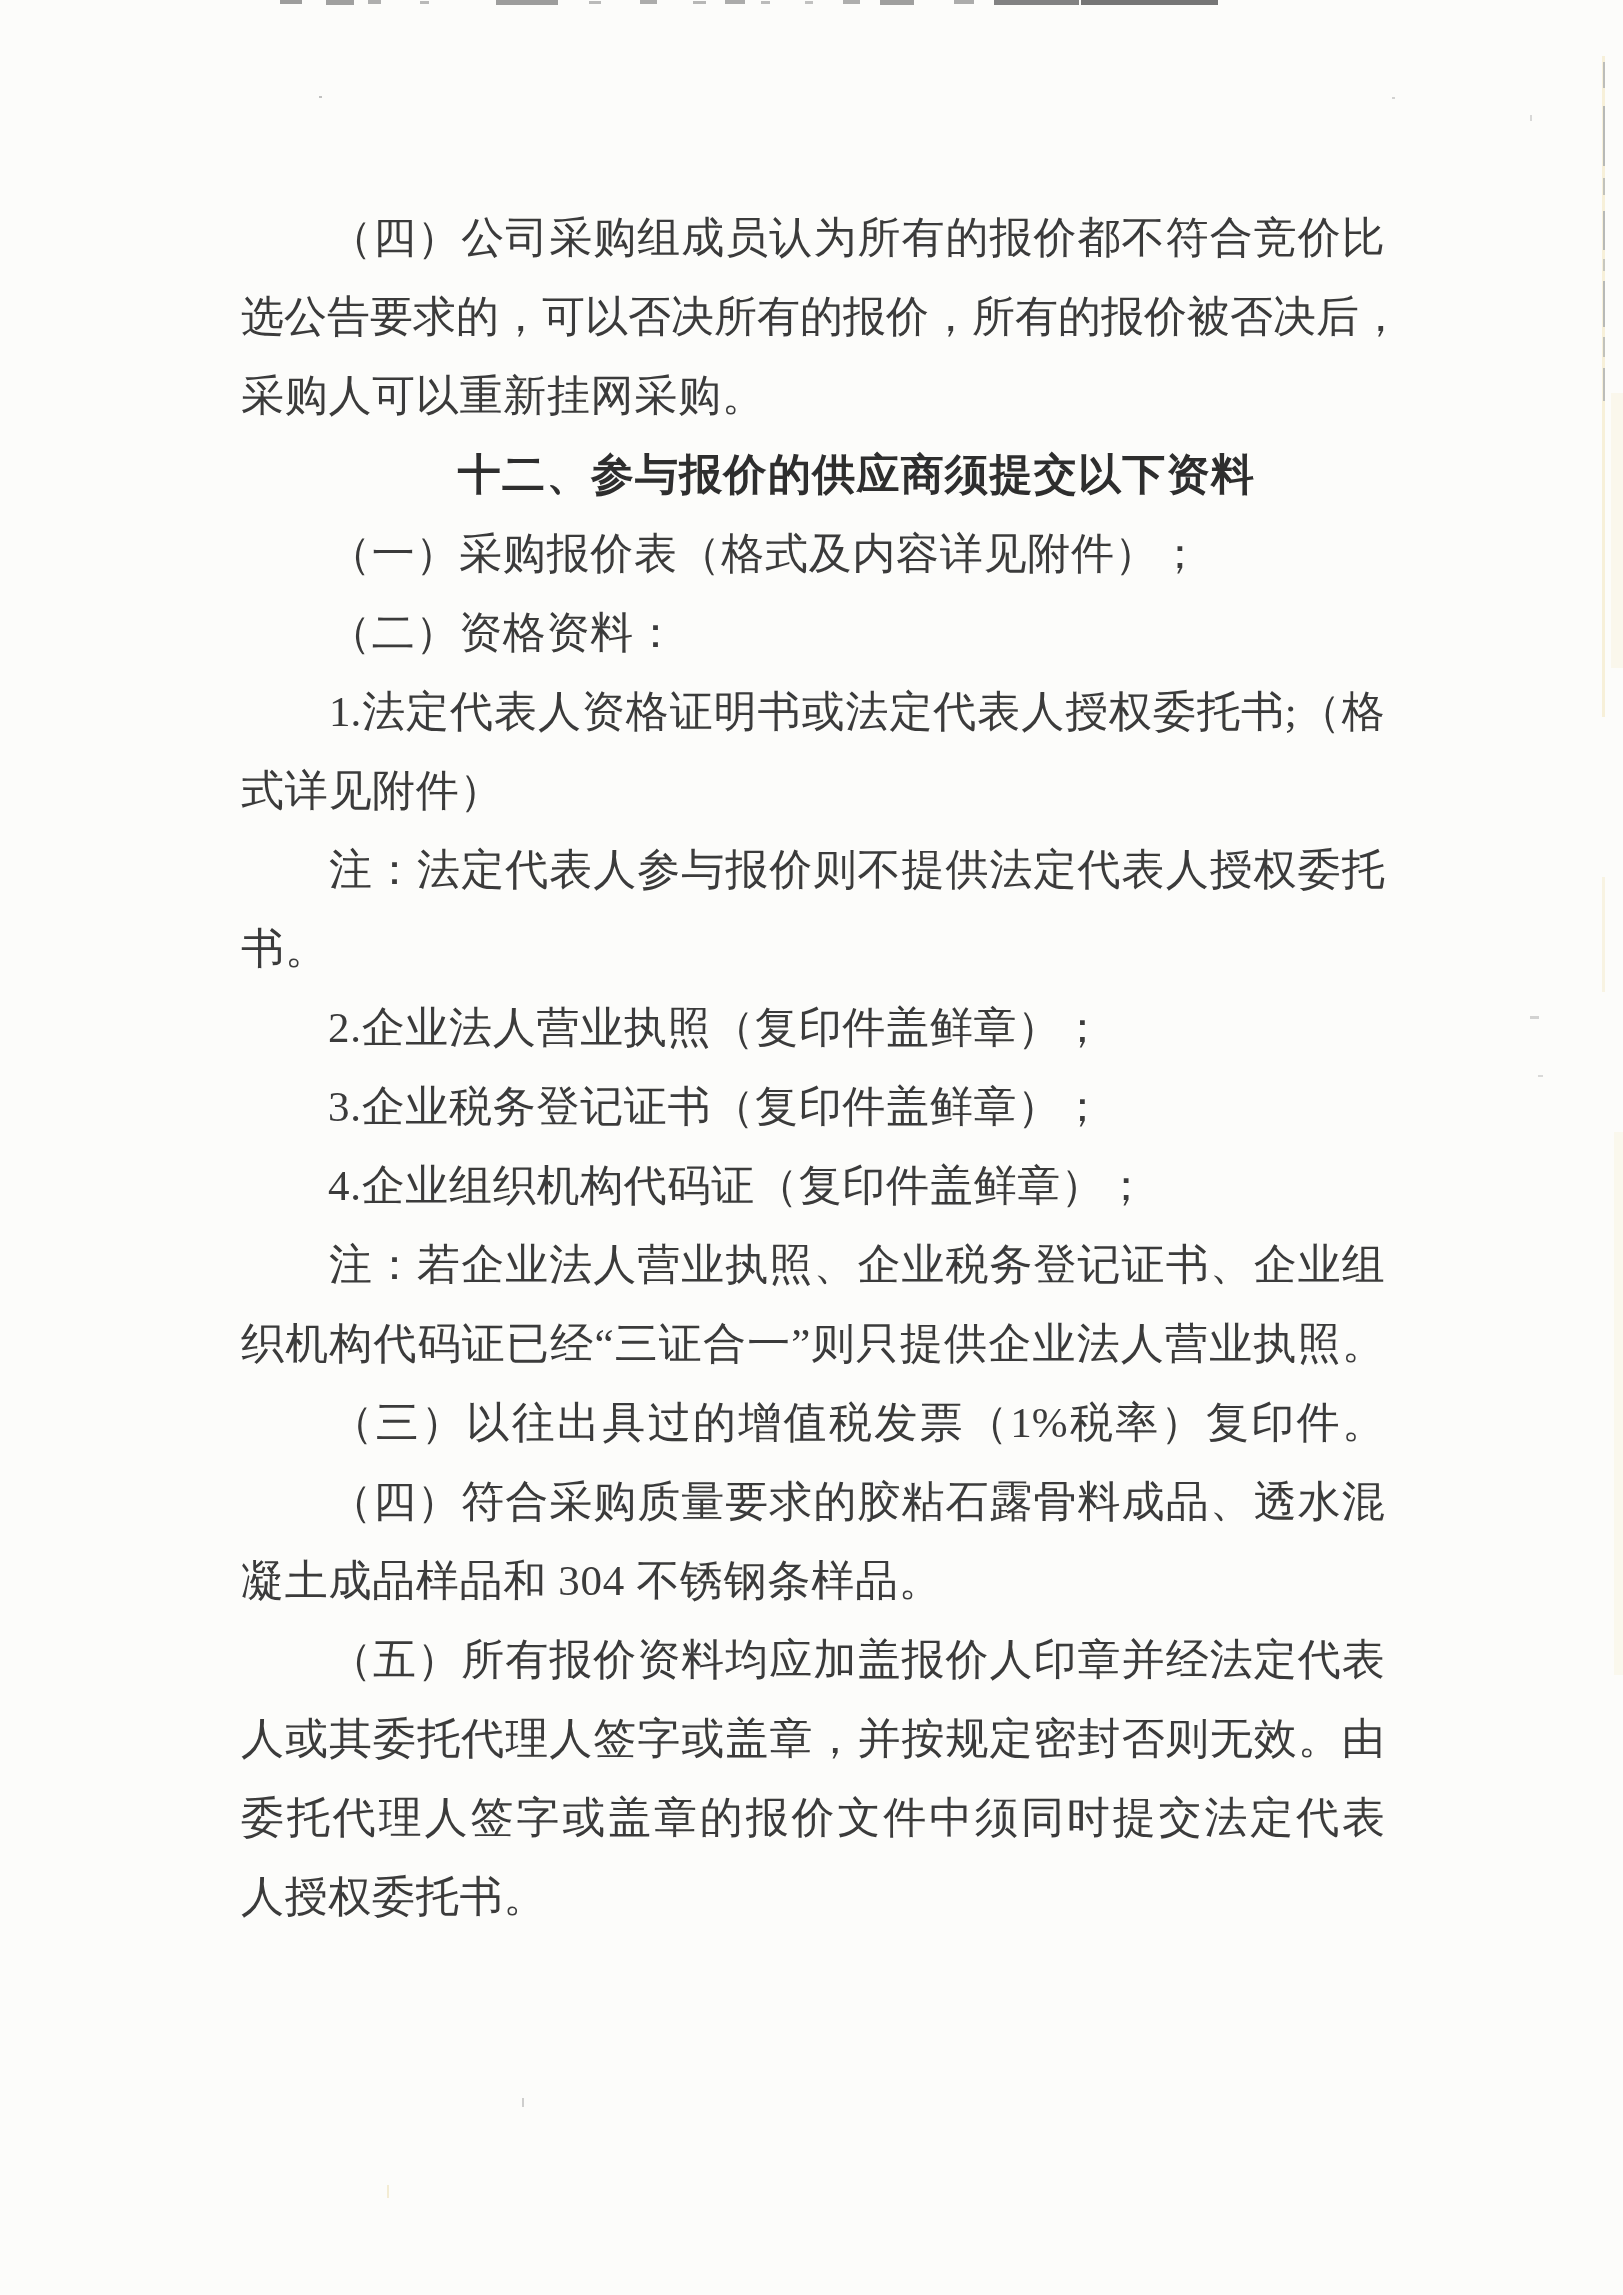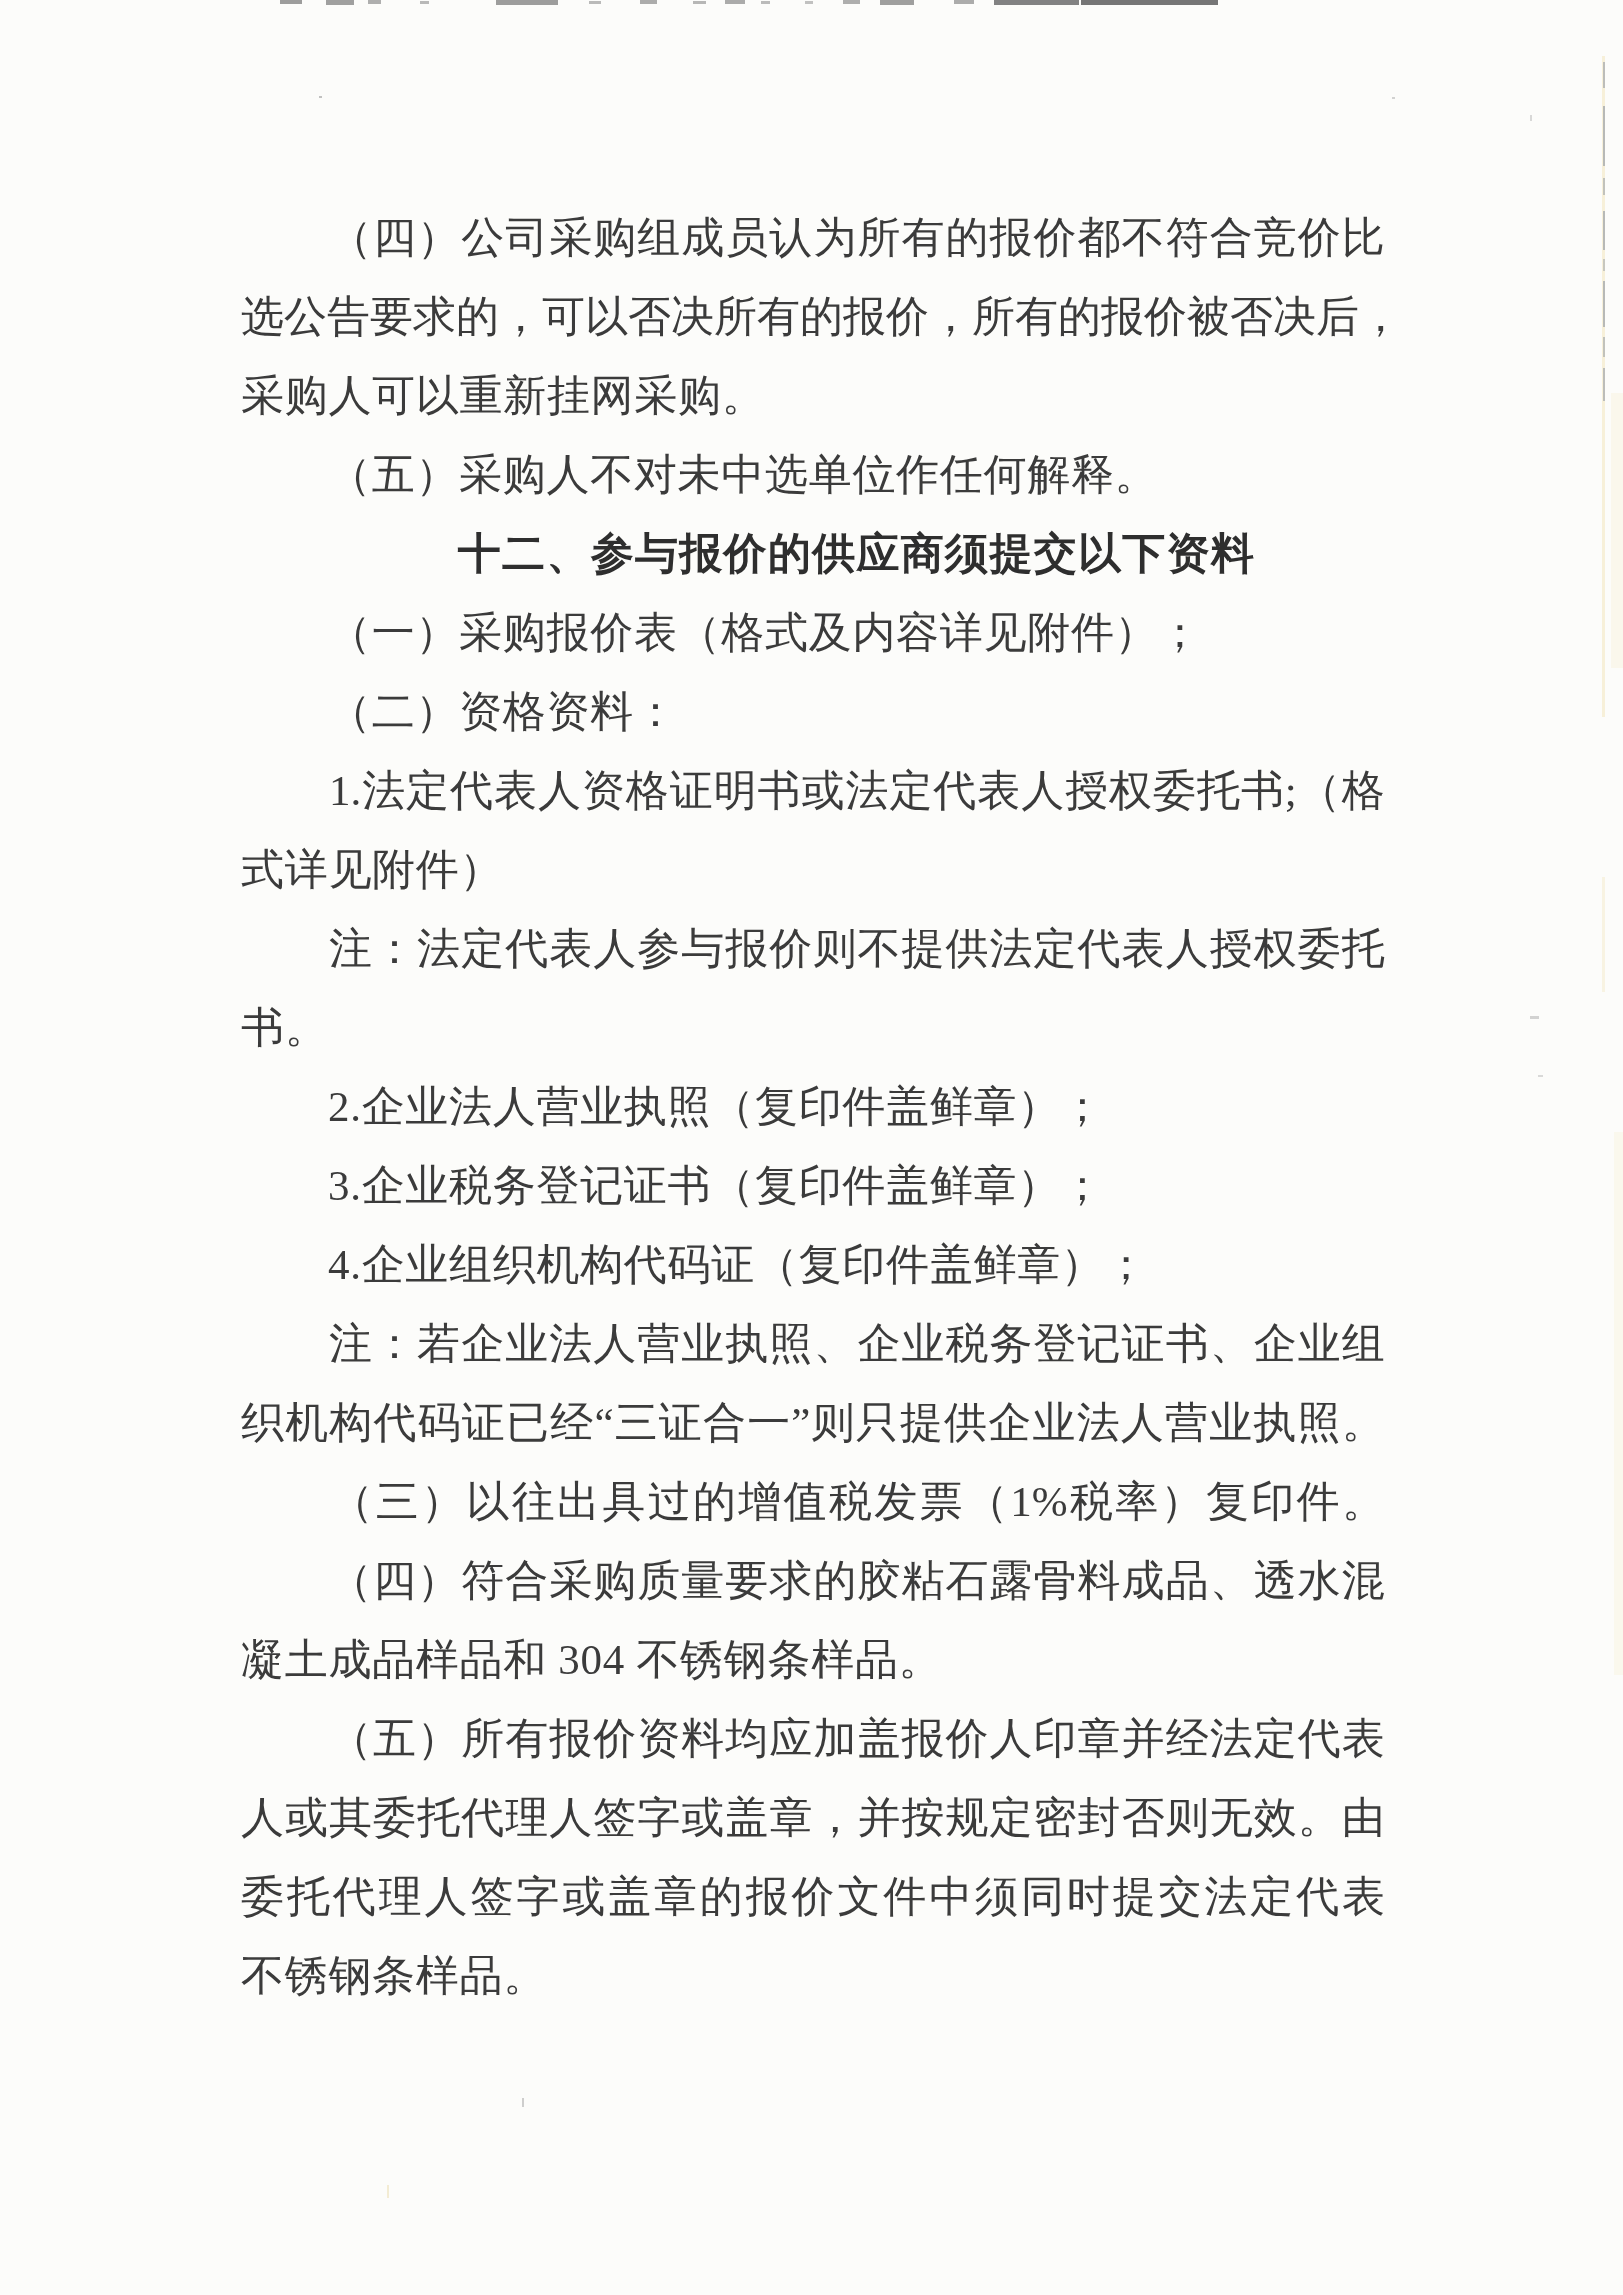--- a/index.html
+++ b/index.html
@@ -157,23 +157,20 @@
           <span>报</span>
           <span>价</span>
           <span>被</span>
           <span>否</span>
           <span>决</span>
           <span>后</span>
           <span>，</span>
         </div>
         <div class="ln">采购人可以重新挂网采购。</div>
       </div>
-      <div class="para">
-        <div class="ln ind">（五）采购人不对未中选单位作任何解释。</div>
-      </div>
       <div class="para head">
         <div class="ln ind">十二、参与报价的供应商须提交以下资料</div>
       </div>
       <div class="para">
         <div class="ln ind">（一）采购报价表（格式及内容详见附件）；</div>
       </div>
       <div class="para">
         <div class="ln ind">（二）资格资料：</div>
       </div>
       <div class="para">
@@ -438,18 +435,18 @@
           <span>须</span>
           <span>同</span>
           <span>时</span>
           <span>提</span>
           <span>交</span>
           <span>法</span>
           <span>定</span>
           <span>代</span>
           <span>表</span>
         </div>
-        <div class="ln">不锈钢条样品。</div>
+        <div class="ln">人授权委托书。</div>
       </div>
     </div>
 
 </div>
 
 
 </body></html>

